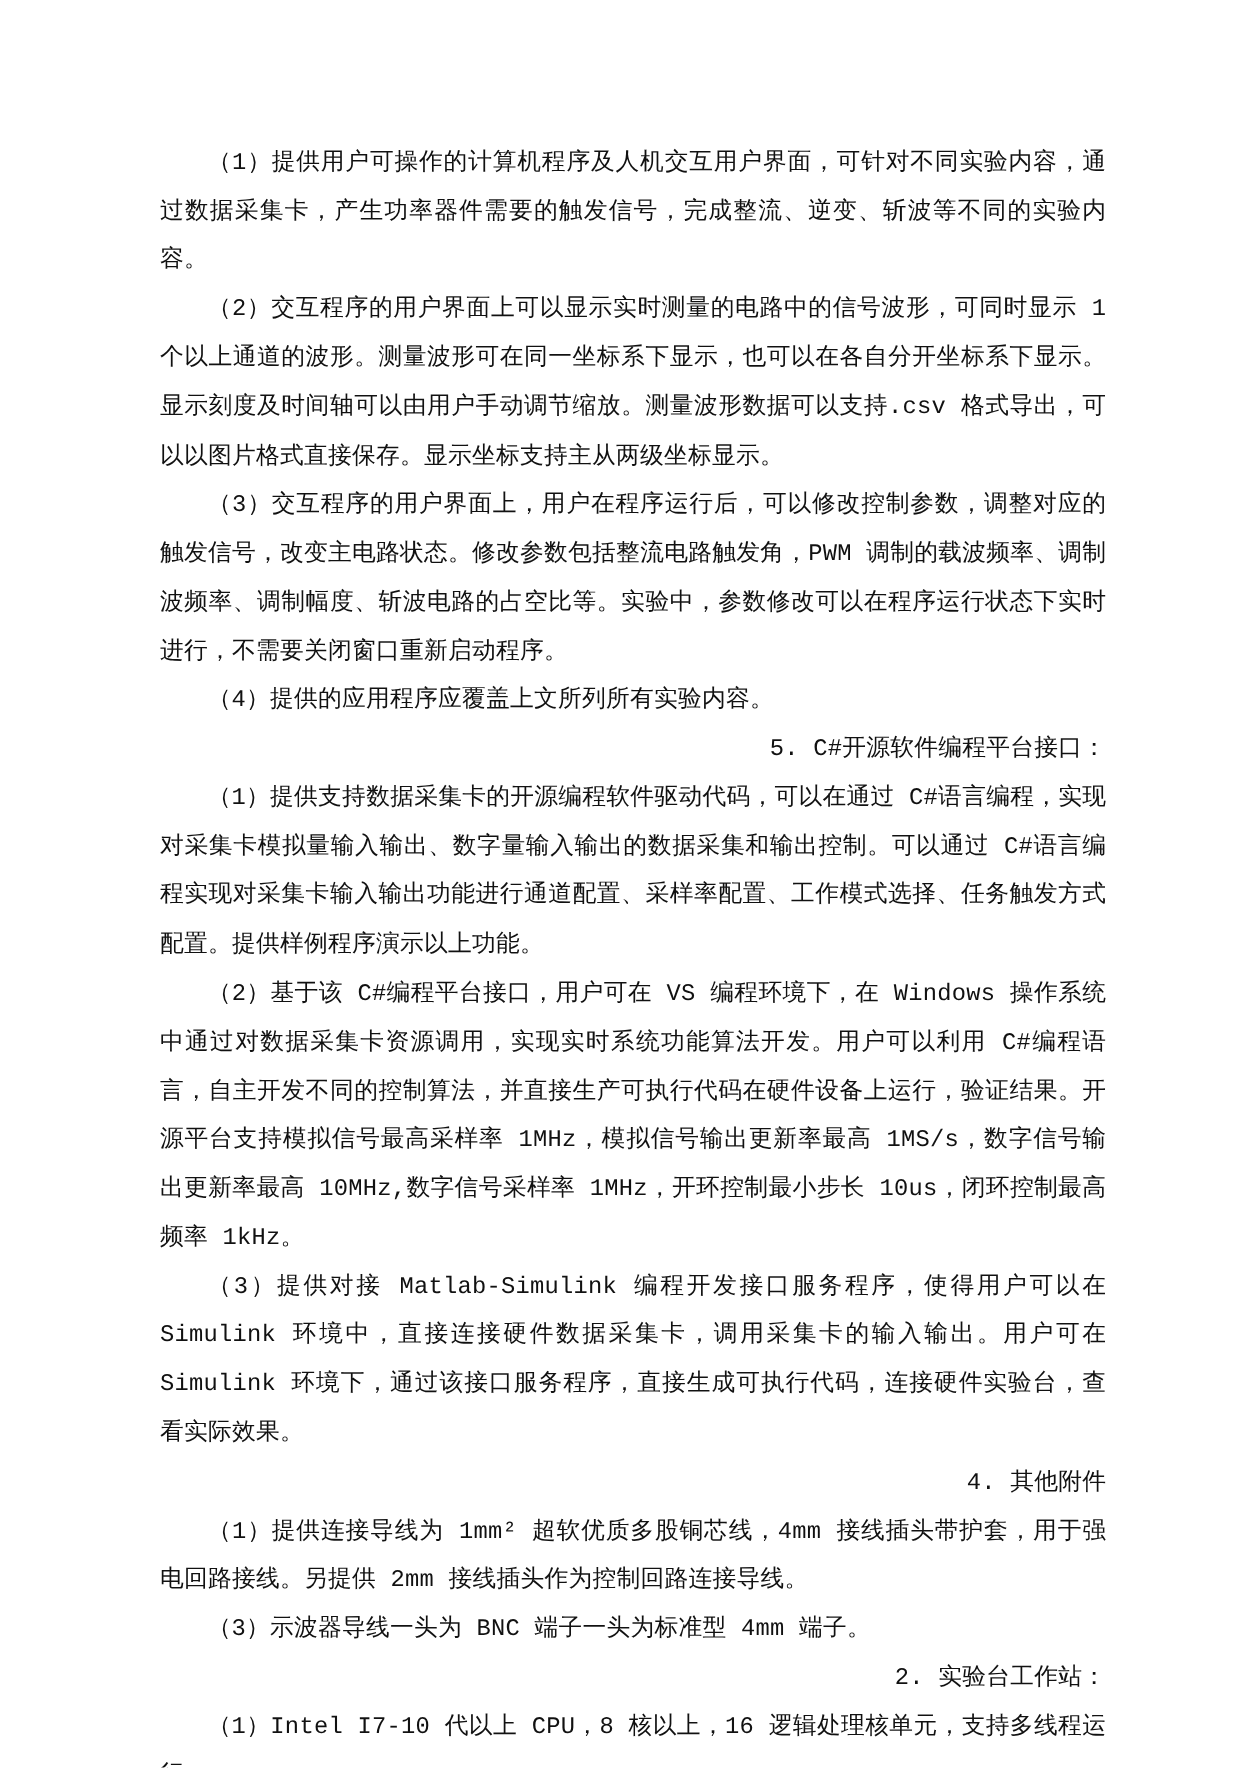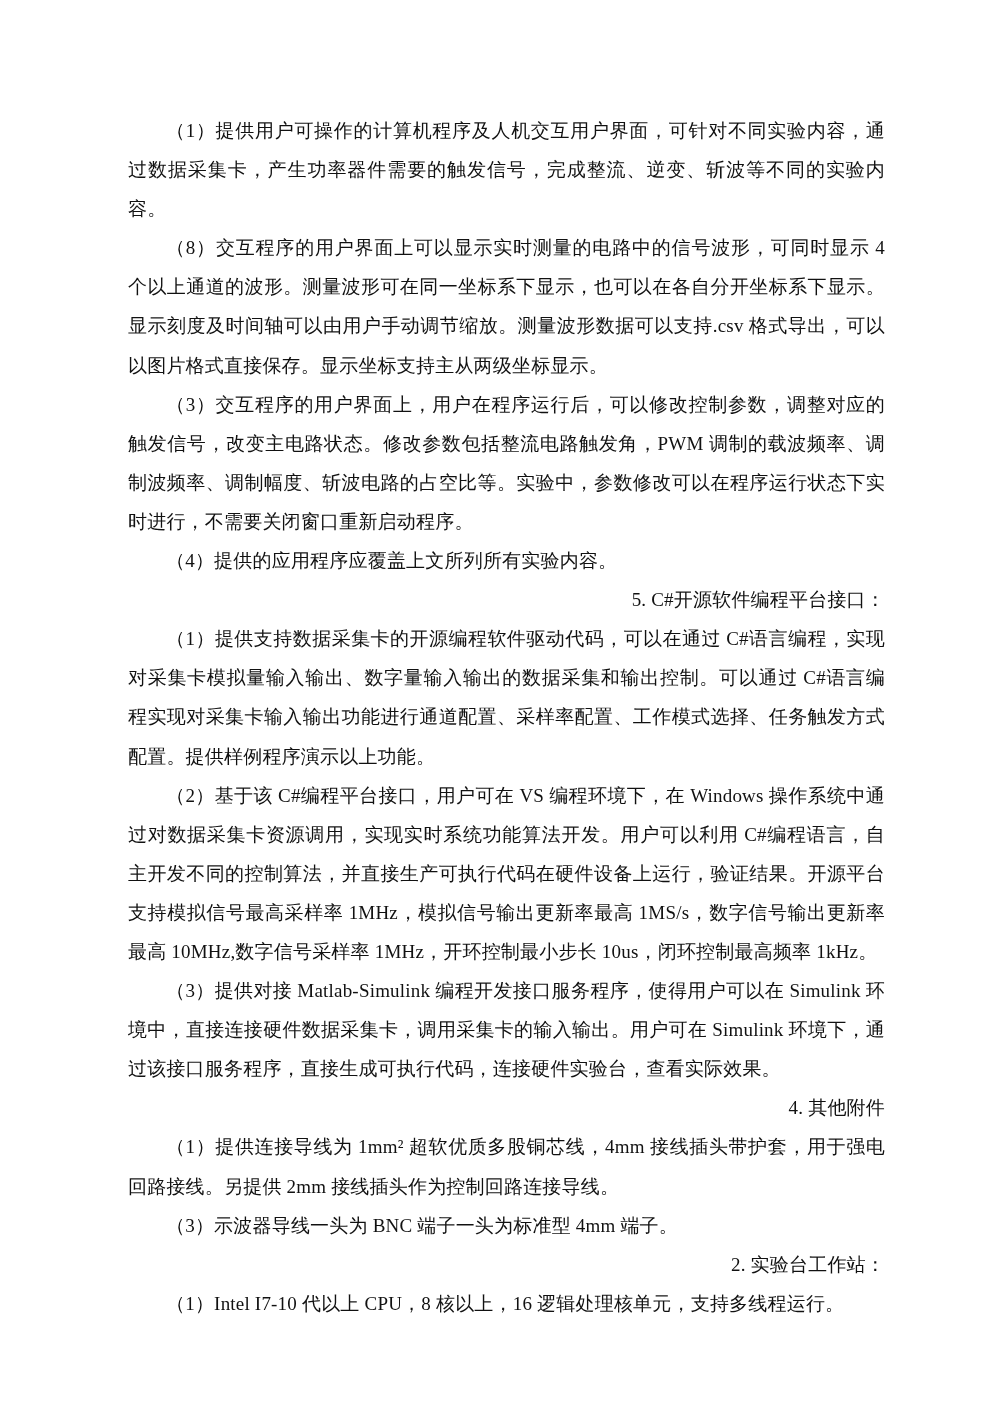--- a/index.html
+++ b/index.html
@@ -15,20 +15,21 @@
     color: #111111;
   }
   .page {
     position: absolute;
     left: 0;
     top: 0;
     width: 1000px;
     height: 1414px;
     background: #ffffff;
     overflow: hidden;
+    font-family: Liberation Mono, monospace;
   }
   .doc-body {
     position: absolute;
     left: 128px;
     top: 111px;
     width: 757px;
   }
   .doc-body p {
     margin: 0;
     padding: 0;
@@ -45,21 +46,21 @@
     text-align: right;
     text-indent: 1.1em;
   }
 </style>
 </head>
 <body>
 
 <div class="page">
   <div class="doc-body">
     <p class="para">（1）提供用户可操作的计算机程序及人机交互用户界面，可针对不同实验内容，通过数据采集卡，产生功率器件需要的触发信号，完成整流、逆变、斩波等不同的实验内容。</p>
-    <p class="para">（8）交互程序的用户界面上可以显示实时测量的电路中的信号波形，可同时显示 4 个以上通道的波形。测量波形可在同一坐标系下显示，也可以在各自分开坐标系下显示。显示刻度及时间轴可以由用户手动调节缩放。测量波形数据可以支持.csv 格式导出，可以以图片格式直接保存。显示坐标支持主从两级坐标显示。</p>
+    <p class="para">（2）交互程序的用户界面上可以显示实时测量的电路中的信号波形，可同时显示 1 个以上通道的波形。测量波形可在同一坐标系下显示，也可以在各自分开坐标系下显示。显示刻度及时间轴可以由用户手动调节缩放。测量波形数据可以支持.csv 格式导出，可以以图片格式直接保存。显示坐标支持主从两级坐标显示。</p>
     <p class="para">（3）交互程序的用户界面上，用户在程序运行后，可以修改控制参数，调整对应的触发信号，改变主电路状态。修改参数包括整流电路触发角，PWM 调制的载波频率、调制波频率、调制幅度、斩波电路的占空比等。实验中，参数修改可以在程序运行状态下实时进行，不需要关闭窗口重新启动程序。</p>
     <p class="para">（4）提供的应用程序应覆盖上文所列所有实验内容。</p>
     <p class="heading">5. C#开源软件编程平台接口：</p>
     <p class="para">（1）提供支持数据采集卡的开源编程软件驱动代码，可以在通过 C#语言编程，实现对采集卡模拟量输入输出、数字量输入输出的数据采集和输出控制。可以通过 C#语言编程实现对采集卡输入输出功能进行通道配置、采样率配置、工作模式选择、任务触发方式配置。提供样例程序演示以上功能。</p>
     <p class="para">（2）基于该 C#编程平台接口，用户可在 VS 编程环境下，在 Windows 操作系统中通过对数据采集卡资源调用，实现实时系统功能算法开发。用户可以利用 C#编程语言，自主开发不同的控制算法，并直接生产可执行代码在硬件设备上运行，验证结果。开源平台支持模拟信号最高采样率 1MHz，模拟信号输出更新率最高 1MS/s，数字信号输出更新率最高 10MHz,数字信号采样率 1MHz，开环控制最小步长 10us，闭环控制最高频率 1kHz。</p>
     <p class="para">（3）提供对接 Matlab-Simulink 编程开发接口服务程序，使得用户可以在 Simulink 环境中，直接连接硬件数据采集卡，调用采集卡的输入输出。用户可在 Simulink 环境下，通过该接口服务程序，直接生成可执行代码，连接硬件实验台，查看实际效果。</p>
     <p class="heading">4. 其他附件</p>
     <p class="para">（1）提供连接导线为 1mm² 超软优质多股铜芯线，4mm 接线插头带护套，用于强电回路接线。另提供 2mm 接线插头作为控制回路连接导线。</p>
     <p class="para">（3）示波器导线一头为 BNC 端子一头为标准型 4mm 端子。</p>
     <p class="heading">2. 实验台工作站：</p>

